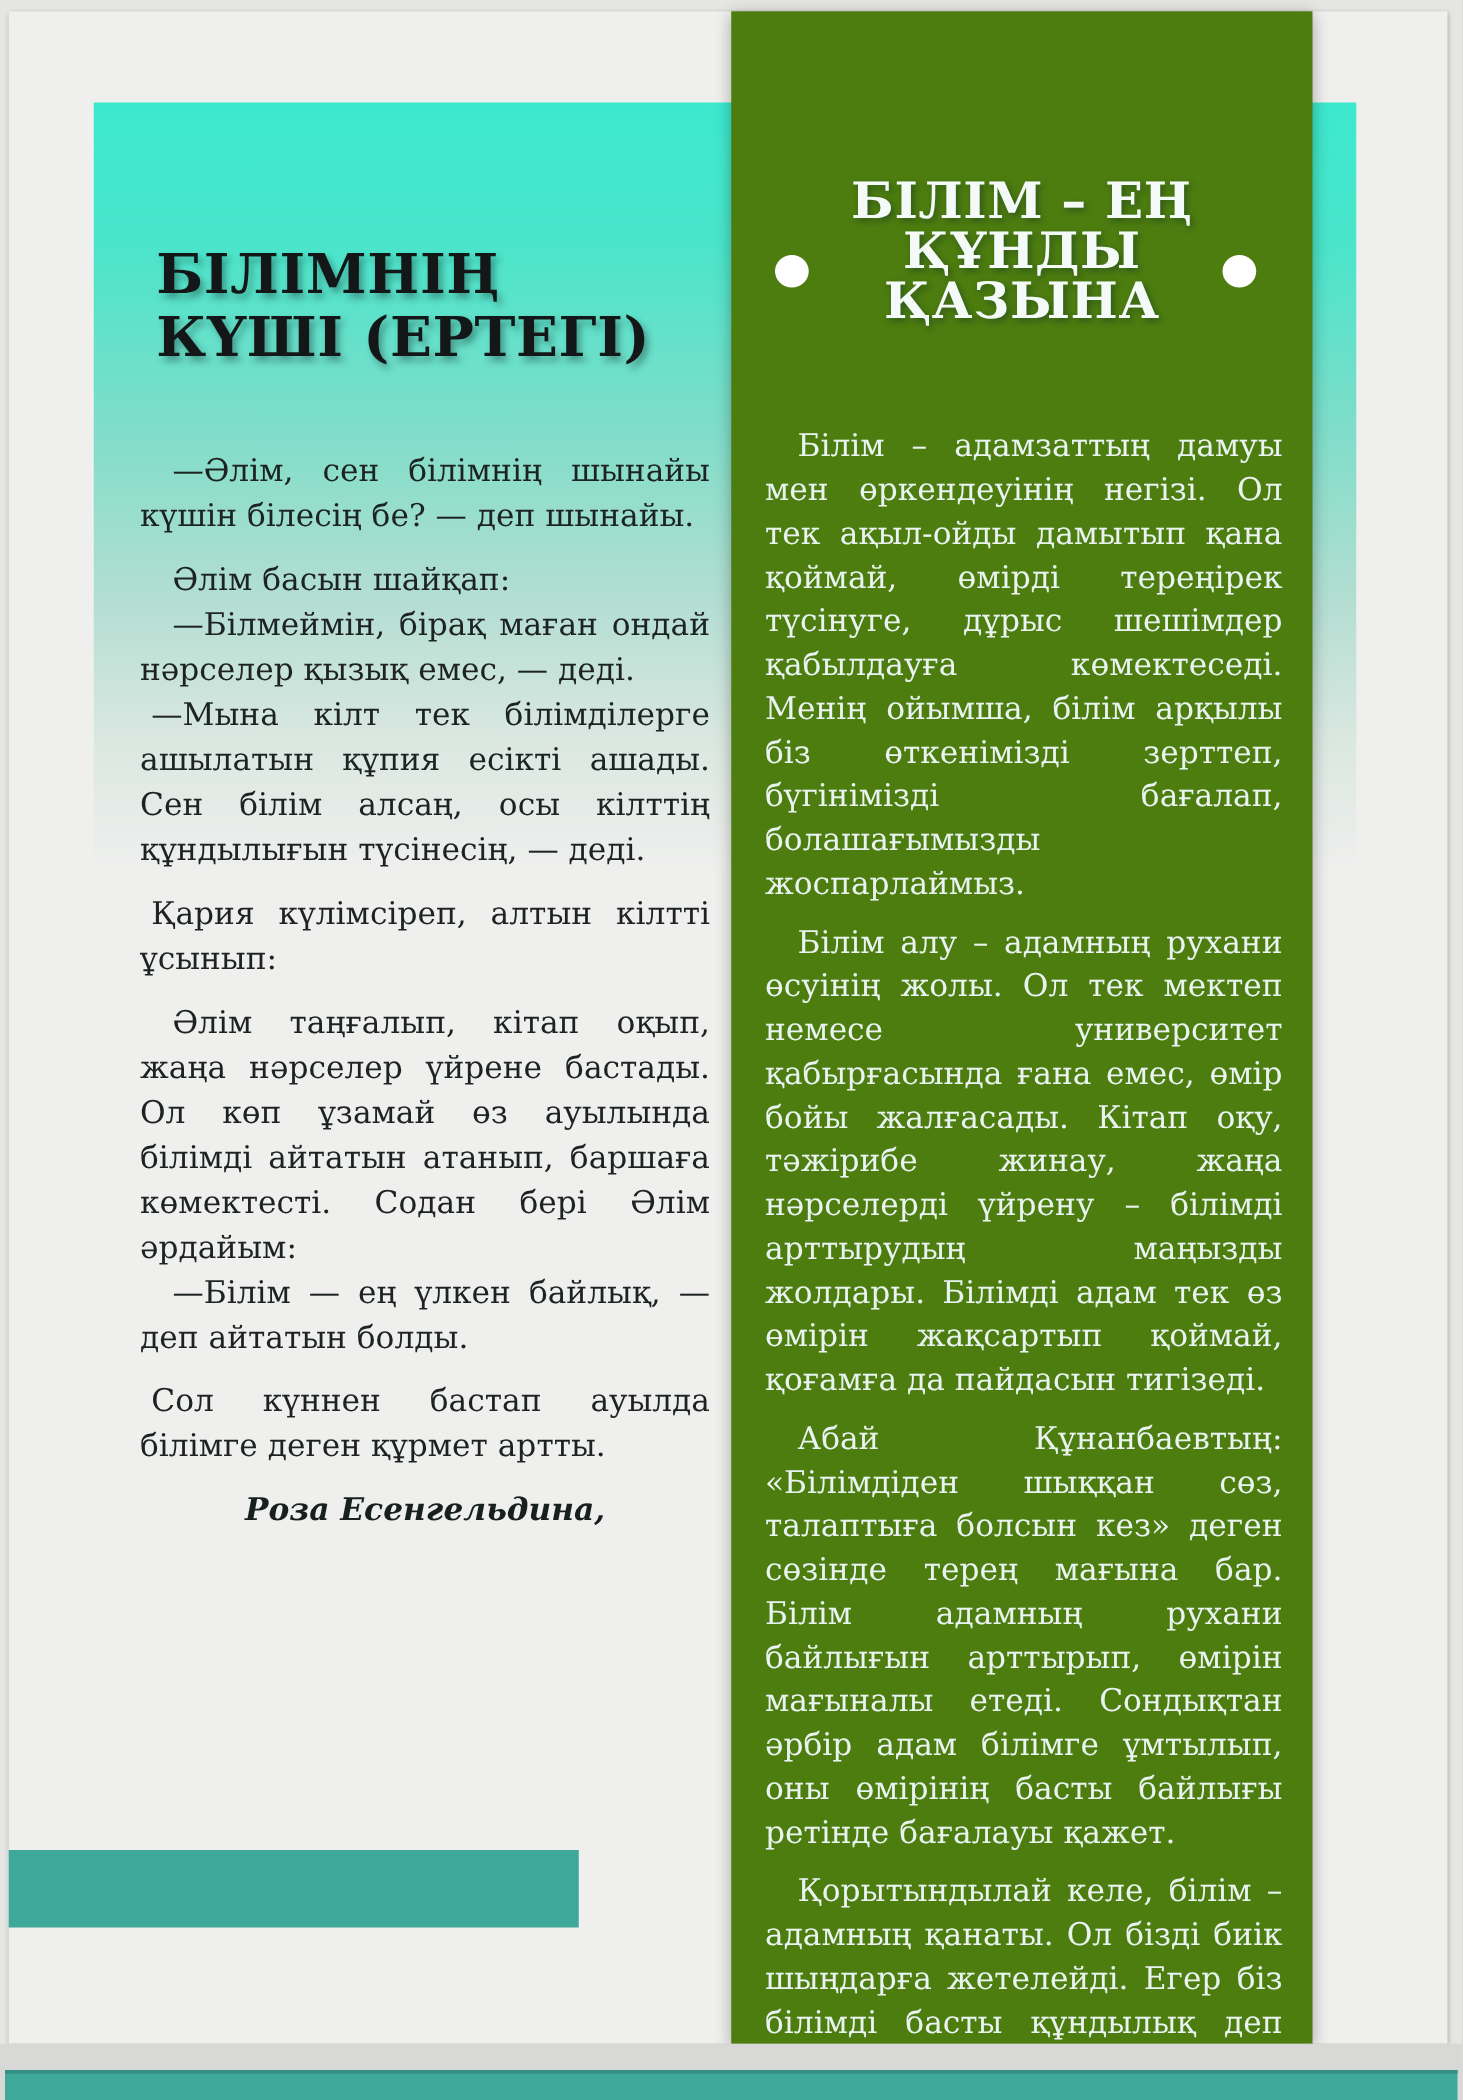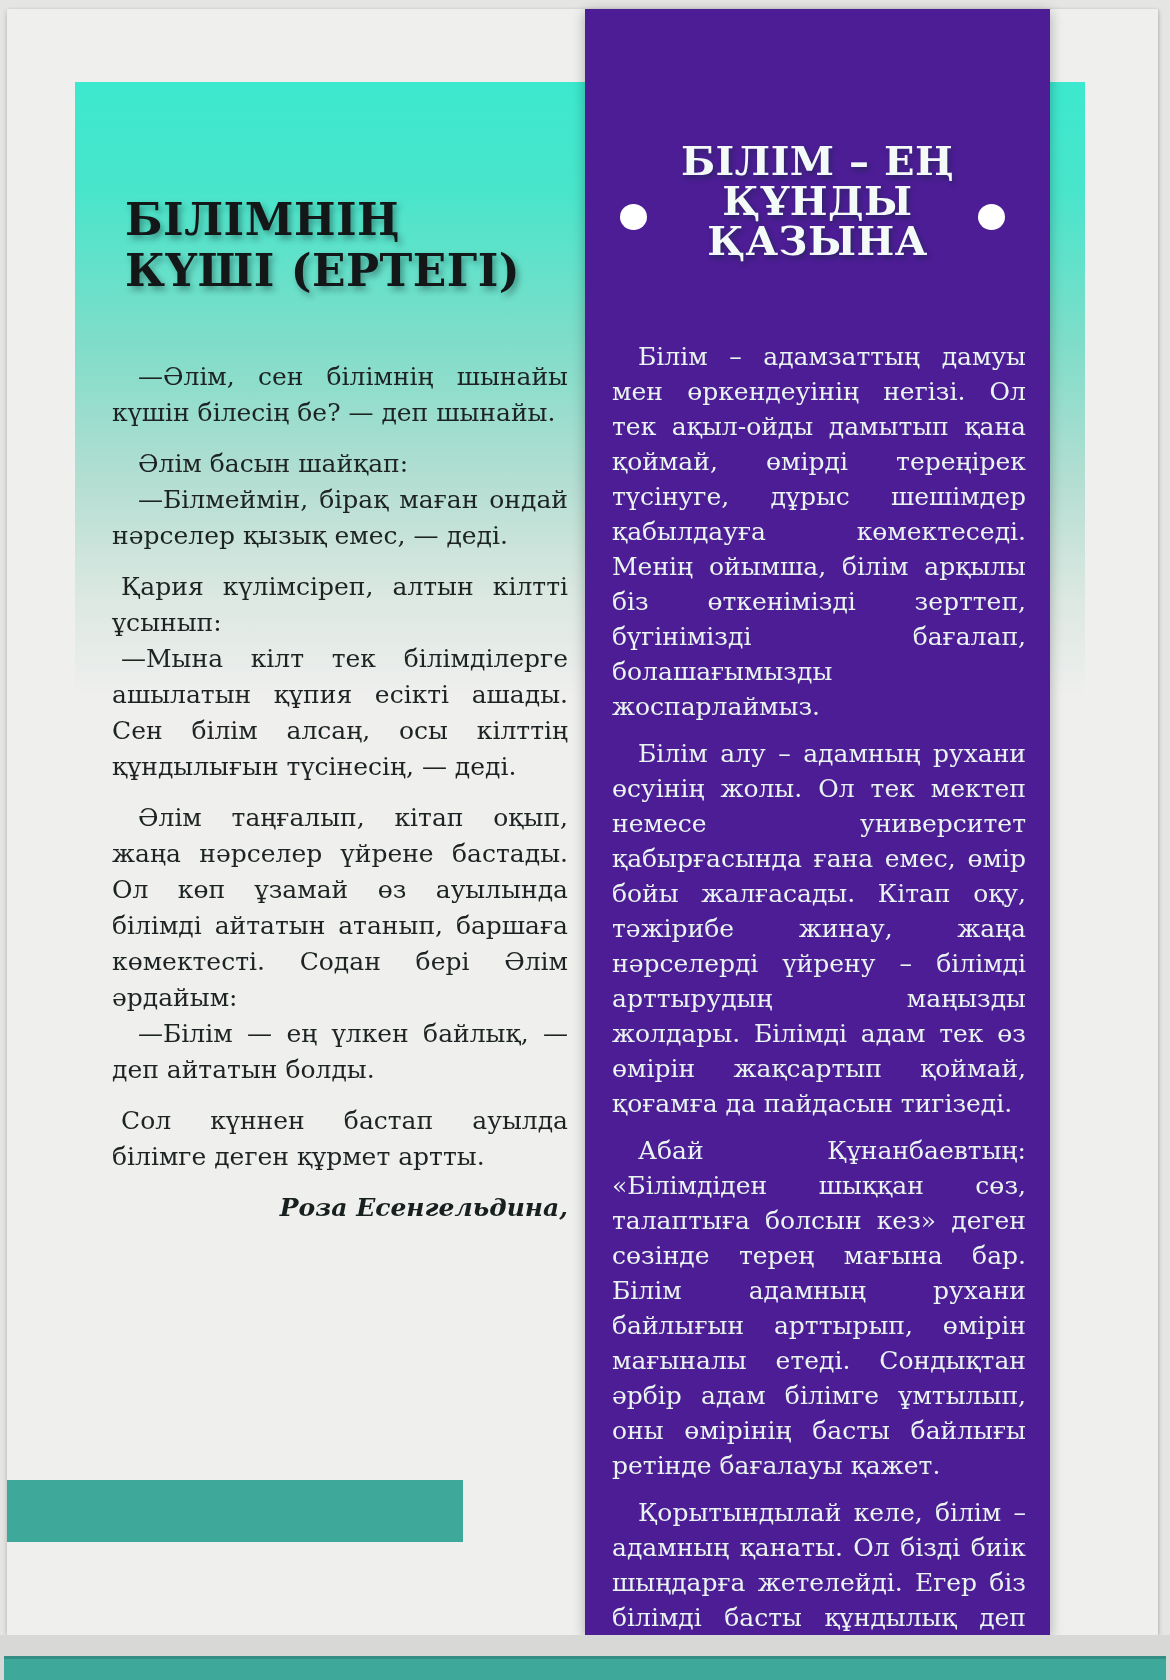--- a/index.html
+++ b/index.html
@@ -15,21 +15,21 @@
     position:absolute;left:7px;top:9px;width:1151px;height:1626px;
     background:#efefee;
     box-shadow:0 2px 5px rgba(0,0,0,0.22), 1px 0 2px rgba(0,0,0,0.08);
   }
   .gradient-panel{
     position:absolute;left:75px;top:82px;width:1010px;height:615px;
     background:linear-gradient(180deg,#3ce9ce 0%,#49e5cb 18%,#7eddc9 42%,#b4ded2 65%,#dce8e2 84%,#efefee 100%);
   }
   .teal-column{
     position:absolute;left:585px;top:9px;width:465px;height:1626px;
-    background:#4c1d95;
+    background:#4d7c0f;
     box-shadow:0 3px 12px rgba(0,0,0,0.30);
   }
   .decor-circle{
     position:absolute;width:27px;height:26px;border-radius:50%;
     background:#ffffff;
   }
   .circle-left{left:35px;top:195px;}
   .circle-right{left:393px;top:195px;}
   .right-title{
     position:absolute;left:0;right:0;top:132px;margin:0 auto;
@@ -60,21 +60,21 @@
     color:#1d2322;
     text-align:justify;
   }
   .para{margin:0;text-indent:9px;}
   .para.indent{text-indent:26px;}
   .para.gap{margin-top:15px;}
   .right-body .para{margin-top:2px;}
   .right-body .para.gap{margin-top:12px;}
   .author{
     margin-top:15px;
-    text-align:right;
+    text-align:center;
     font-weight:bold;font-style:italic;
     font-size:25px;line-height:36px;
   }
   .left-body .author{color:#17201f;}
   .decor-left-bar{
     position:absolute;left:7px;top:1480px;width:456px;height:62px;
     background:#3ea89a;
   }
   .bottom-band{
     position:absolute;left:0;top:1635px;width:1170px;height:45px;
@@ -95,22 +95,22 @@
 
   <div class="gradient-panel"></div>
 
   <h1 class="left-title">БІЛІМНІҢ КҮШІ (ЕРТЕГІ)</h1>
 
   <div class="left-body">
     <div>
         <p class="para indent gap">—Әлім, сен білімнің шынайы күшін білесің бе? — деп шынайы.</p>
         <p class="para indent gap">Әлім басын шайқап:</p>
         <p class="para indent">—Білмеймін, бірақ маған ондай нәрселер қызық емес, — деді.</p>
+        <p class="para">—Мына кілт тек білімділерге ашылатын құпия есікті ашады. Сен білім алсаң, осы кілттің құндылығын түсінесің, — деді.</p>
         <p class="para gap">Қария күлімсіреп, алтын кілтті ұсынып:</p>
-        <p class="para">—Мына кілт тек білімділерге ашылатын құпия есікті ашады. Сен білім алсаң, осы кілттің құндылығын түсінесің, — деді.</p>
         <p class="para indent gap">Әлім таңғалып, кітап оқып, жаңа нәрселер үйрене бастады. Ол көп ұзамай өз ауылында білімді айтатын атанып, баршаға көмектесті. Содан бері Әлім әрдайым:</p>
         <p class="para indent">—Білім — ең үлкен байлық, — деп айтатын болды.</p>
         <p class="para gap">Сол күннен бастап ауылда білімге деген құрмет артты.</p>
       </div>
     <div class="author">
       <div>Роза Есенгельдина,</div>
     </div>
   </div>
 
   <div class="teal-column">

